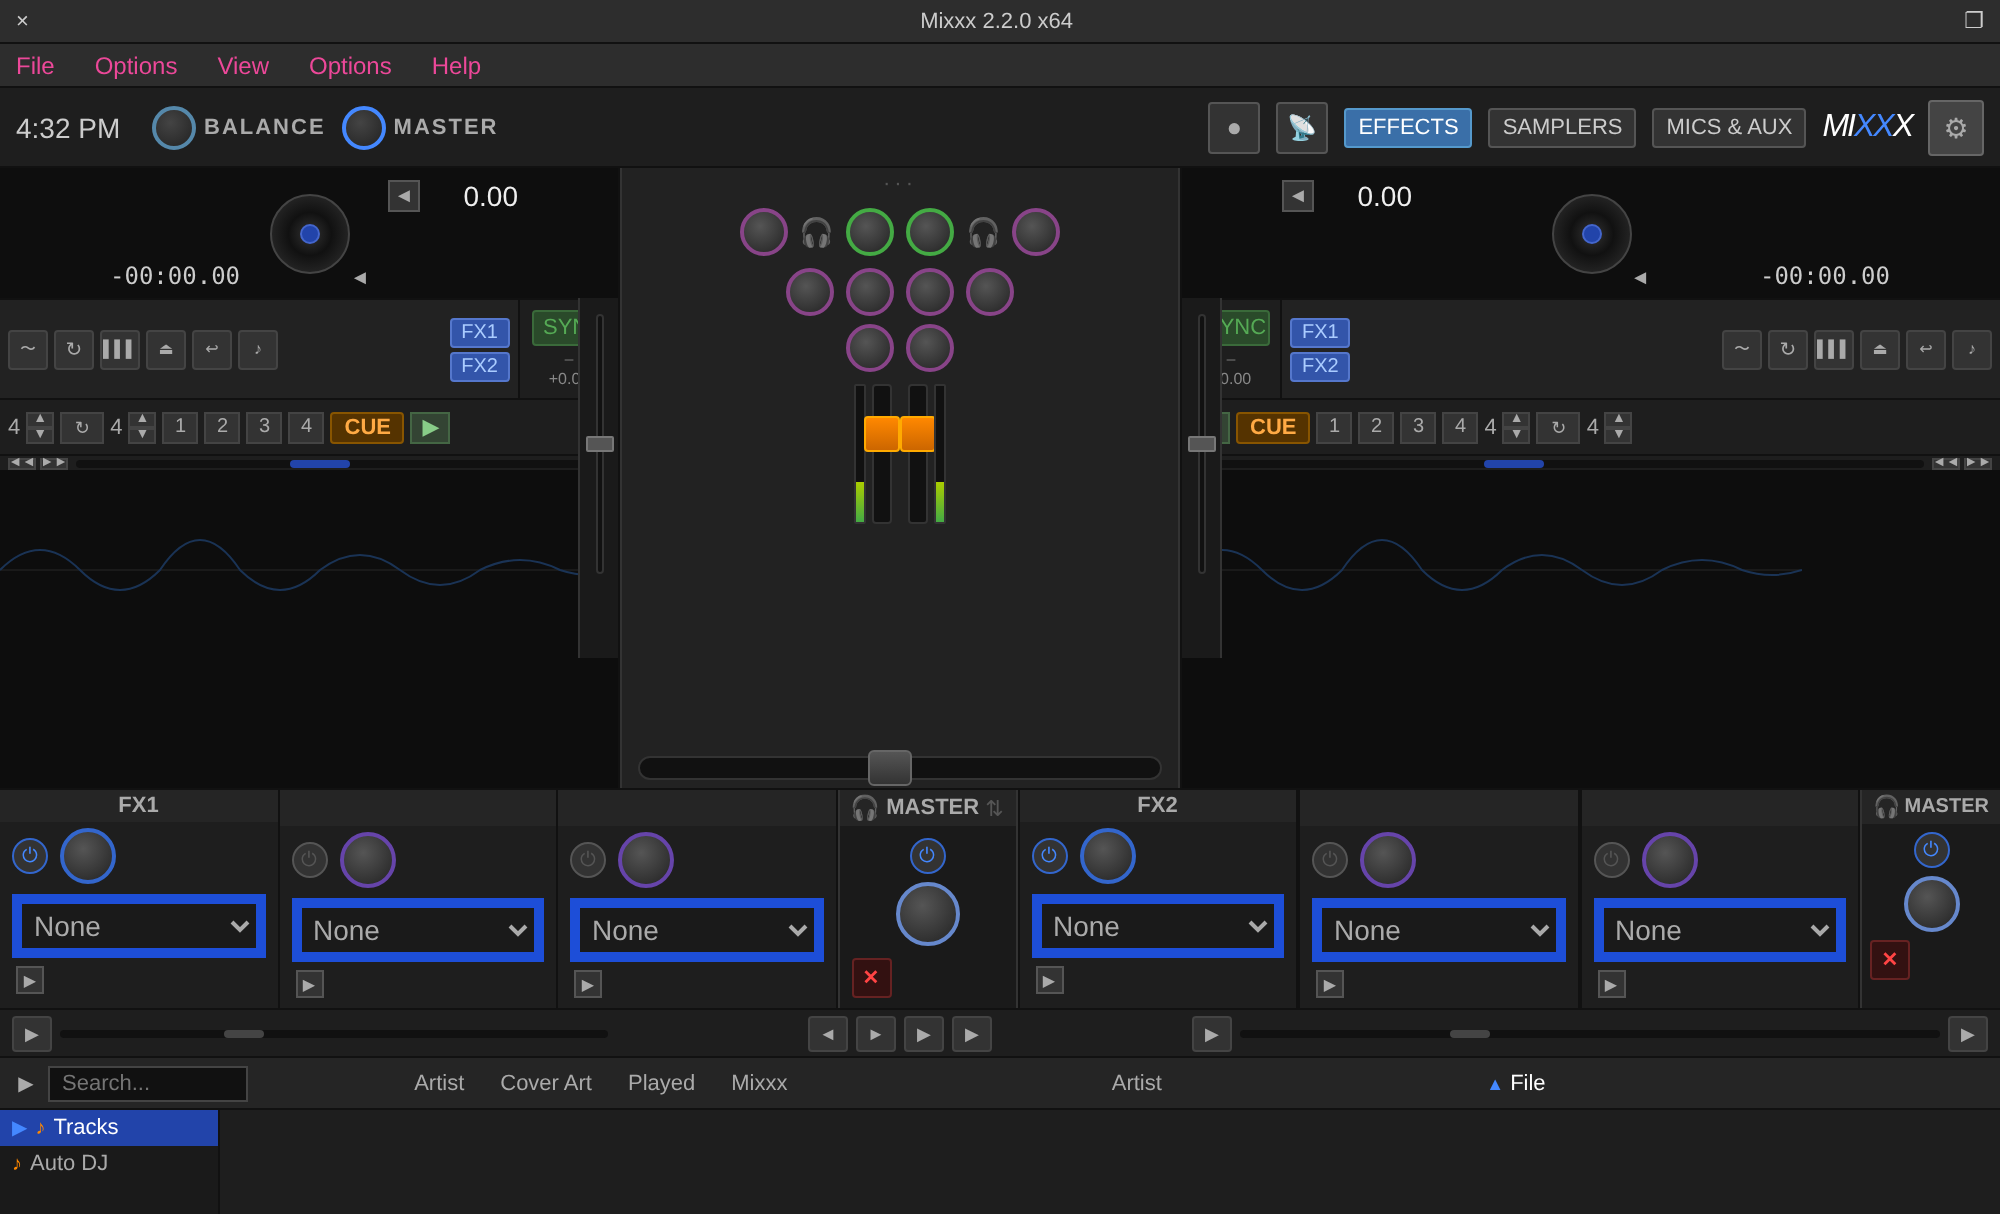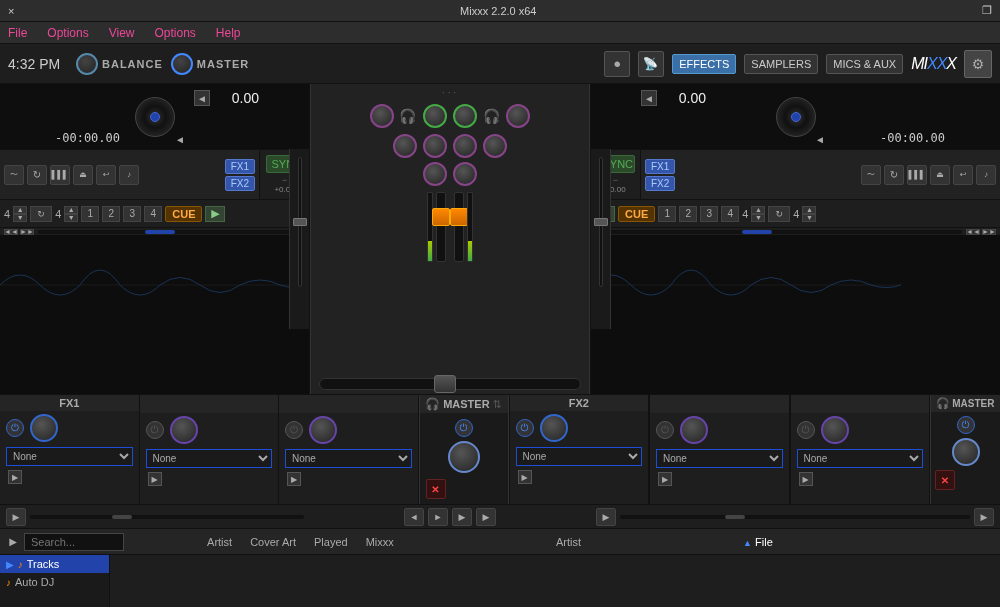--- a/index.html
+++ b/index.html
@@ -51,21 +51,21 @@
     
     
     #effects-area { background: #1e1e1e; height: 110px; display: flex; border-top: 1px solid #111; }
     .fx-panel { flex: 1; display: flex; flex-direction: column; border-right: 1px solid #111; }
     .fx-title { text-align: center; color: #aaa; font-size: 11px; font-weight: bold; padding: 2px 0; background: #252525; }
     .fx-row { display: flex; align-items: center; gap: 6px; padding: 4px 8px; }
     .power-btn { width: 18px; height: 18px; border-radius: 50%; background: #333; border: 1px solid #555; cursor: pointer; display: flex; align-items: center; justify-content: center; color: #555; font-size: 10px; }
     .power-btn-on { border-color: #3366cc; color: #4488ff; }
     .fx-knob { width: 28px; height: 28px; border-radius: 50%; background: radial-gradient(circle at 40% 35%, #555, #222); border: 2px solid #6644aa; cursor: pointer; }
     .fx-knob-blue { border-color: #3366cc; }
-    .fx-select { background: #1a1a1a; border: 1px solid #1d4ed8; color: #aaa; font-size: 10px; padding: 2px; width: 100%; cursor: pointer; }
+    .fx-select { background: #1a1a1a; border: 5px solid #1d4ed8; color: #aaa; font-size: 14px; padding: 2px; width: 100%; cursor: pointer; }
     .play-row { display: flex; gap: 4px; padding: 2px 8px; }
     .small-play-btn { width: 14px; height: 14px; background: #333; border: 1px solid #555; color: #aaa; cursor: pointer; display: flex; align-items: center; justify-content: center; font-size: 8px; }
     
     
     .master-panel { width: 100px; display: flex; flex-direction: column; background: #1e1e1e; border-left: 1px solid #333; }
     .master-knob { width: 32px; height: 32px; border-radius: 50%; background: radial-gradient(circle at 40% 35%, #555, #222); border: 2px solid #6688cc; cursor: pointer; }
     
     
     #library { background: #1e1e1e; flex: 1; display: flex; flex-direction: column; border-top: 1px solid #111; }
     #library-header { display: flex; align-items: center; height: 28px; gap: 4px; background: #252525; border-bottom: 1px solid #111; }

